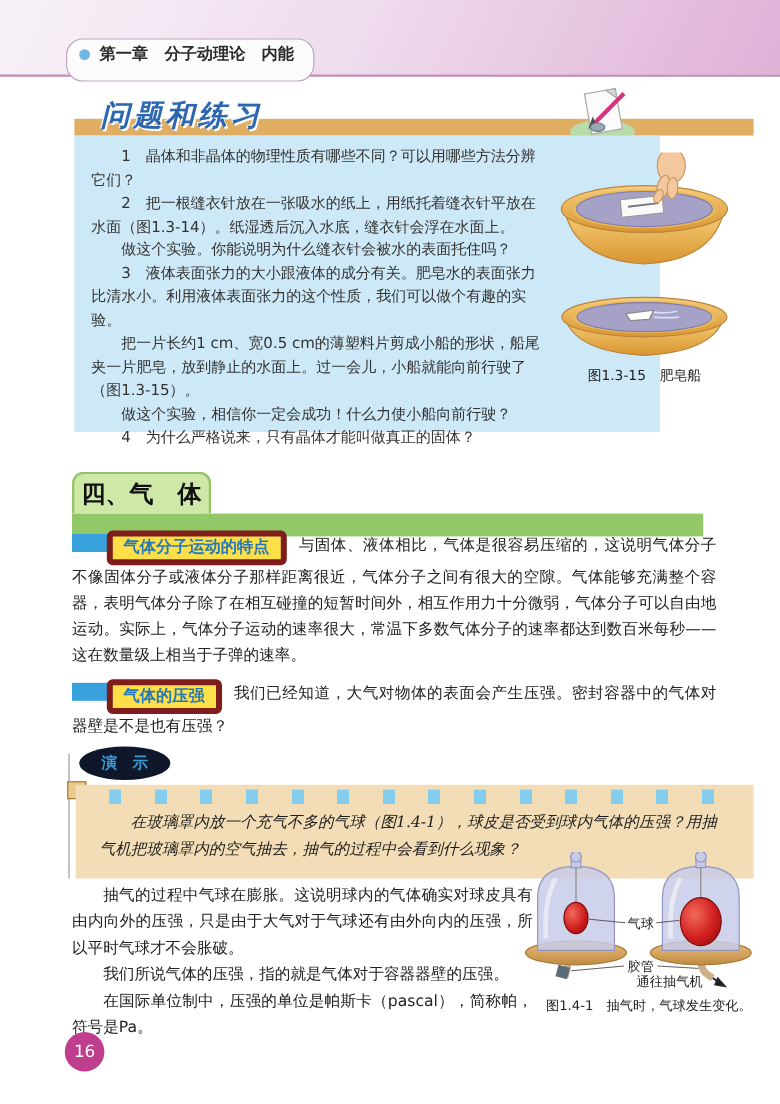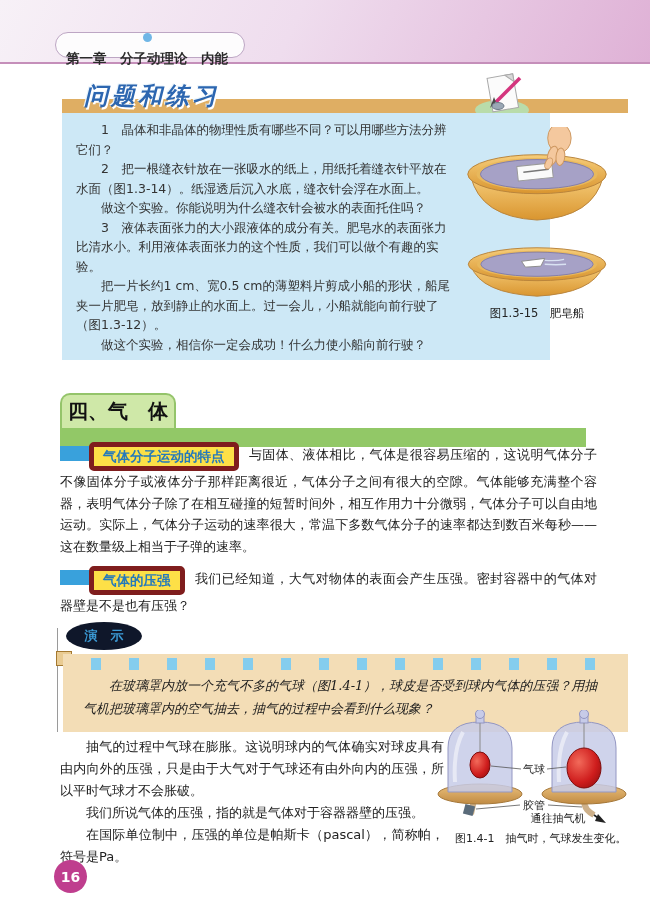--- a/index.html
+++ b/index.html
@@ -4,21 +4,21 @@
 <style>
   html,body{margin:0;padding:0;background:#ffffff;}
   .page{position:relative;width:650px;height:920px;background:#ffffff;overflow:hidden;
         font-family:"DejaVu Sans","Liberation Sans",sans-serif;}
 
   
   .band{position:absolute;left:0;top:0;width:650px;height:62px;
         background:linear-gradient(115deg,#f7f1f7 0%,#efddee 45%,#dfb1d6 100%);
         border-bottom:2px solid #c58fba;}
   .pill{position:absolute;left:55px;top:32px;height:24px;display:flex;align-items:center;gap:8px;
-        padding:0 16px 0 10px;background:#fdfcfd;border:1px solid #bda6c4;border-radius:14px;flex-direction:column;}
+        padding:0 16px 10px 10px;background:#fdfcfd;border:1px solid #bda6c4;border-radius:14px;}
   .dot{width:9px;height:9px;border-radius:50%;background:#70b6e6;flex:0 0 auto;}
   .pill span.txt{font-size:13.5px;font-weight:bold;color:#2b2b2b;white-space:nowrap;}
 
   
   .ex-gold{position:absolute;left:62px;top:99px;width:566px;height:14px;background:#dfae63;}
   .ex-title{position:absolute;left:84px;top:80px;margin:0;font-size:24px;font-weight:bold;
             font-style:italic;color:#2c66b0;letter-spacing:3px;
             text-shadow:1.5px 1.5px 0 #ffffff,-1px -1px 0 #eaf4fb;}
   .badge-icon{position:absolute;left:472px;top:70px;width:64px;height:52px;}
   .ex-box{position:absolute;left:62px;top:113px;width:488px;height:247px;background:#cde8f6;}
@@ -57,21 +57,21 @@
              font-size:13px;line-height:23px;color:#1d1d1d;text-indent:2em;}
 
   
   .body-col{position:absolute;left:60px;top:736px;width:384px;font-size:13px;line-height:22px;
             color:#222;text-align:justify;}
   .body-col p{margin:0;text-indent:2em;}
   .fig141{position:absolute;left:430px;top:710px;width:208px;height:114px;}
   .fig141-cap{position:absolute;left:436px;top:831px;font-size:11px;color:#222;white-space:nowrap;margin-left:19px;}
 
   .page-num{position:absolute;left:54px;top:860px;width:33px;height:33px;border-radius:50%;
-            background:#bf3e8e;color:#fff;font-weight:bold;font-size:14px;
+            background:#bf3e8e;color:#fff;font-weight:normal;font-size:14px;
             display:flex;align-items:center;justify-content:center;}
   svg text{font-family:"DejaVu Sans","Liberation Sans",sans-serif;}
 </style>
 </head>
 <body>
 
 <div class="page">
 
   <div class="band">
     <div class="pill">
@@ -94,22 +94,23 @@
       <ellipse cx="26" cy="36" rx="6" ry="3.5" fill="#9aa7b5" stroke="#6d7a88"></ellipse>
     </svg>
   </div>
 
   <div class="ex-box">
     <div class="ex-q">
       <p>1　晶体和非晶体的物理性质有哪些不同？可以用哪些方法分辨它们？</p>
       <p>2　把一根缝衣针放在一张吸水的纸上，用纸托着缝衣针平放在水面（图1.3-14）。纸湿透后沉入水底，缝衣针会浮在水面上。</p>
       <p>做这个实验。你能说明为什么缝衣针会被水的表面托住吗？</p>
       <p>3　液体表面张力的大小跟液体的成分有关。肥皂水的表面张力比清水小。利用液体表面张力的这个性质，我们可以做个有趣的实验。</p>
-      <p>把一片长约1 cm、宽0.5 cm的薄塑料片剪成小船的形状，船尾夹一片肥皂，放到静止的水面上。过一会儿，小船就能向前行驶了（图1.3-12）。</p>
+      <p>把一片长约1 cm、宽0.5 cm的薄塑料片剪成小船的形状，船尾夹一片肥皂，放到静止的水面上。过一会儿，小船就能向前行驶了（图1.3-15）。</p>
       <p>做这个实验，相信你一定会成功！什么力使小船向前行驶？</p>
+      <p>4　为什么严格说来，只有晶体才能叫做真正的固体？</p>
     </div>
 
     <div class="ex-figs">
       
       <svg width="156" height="110" viewBox="0 0 160 112">
         <defs>
           <linearGradient id="g1" x1="0" y1="0" x2="0" y2="1">
             <stop offset="0" stop-color="#f6cd7a"></stop>
               <stop offset="1" stop-color="#d9952f"></stop>
           </linearGradient>

